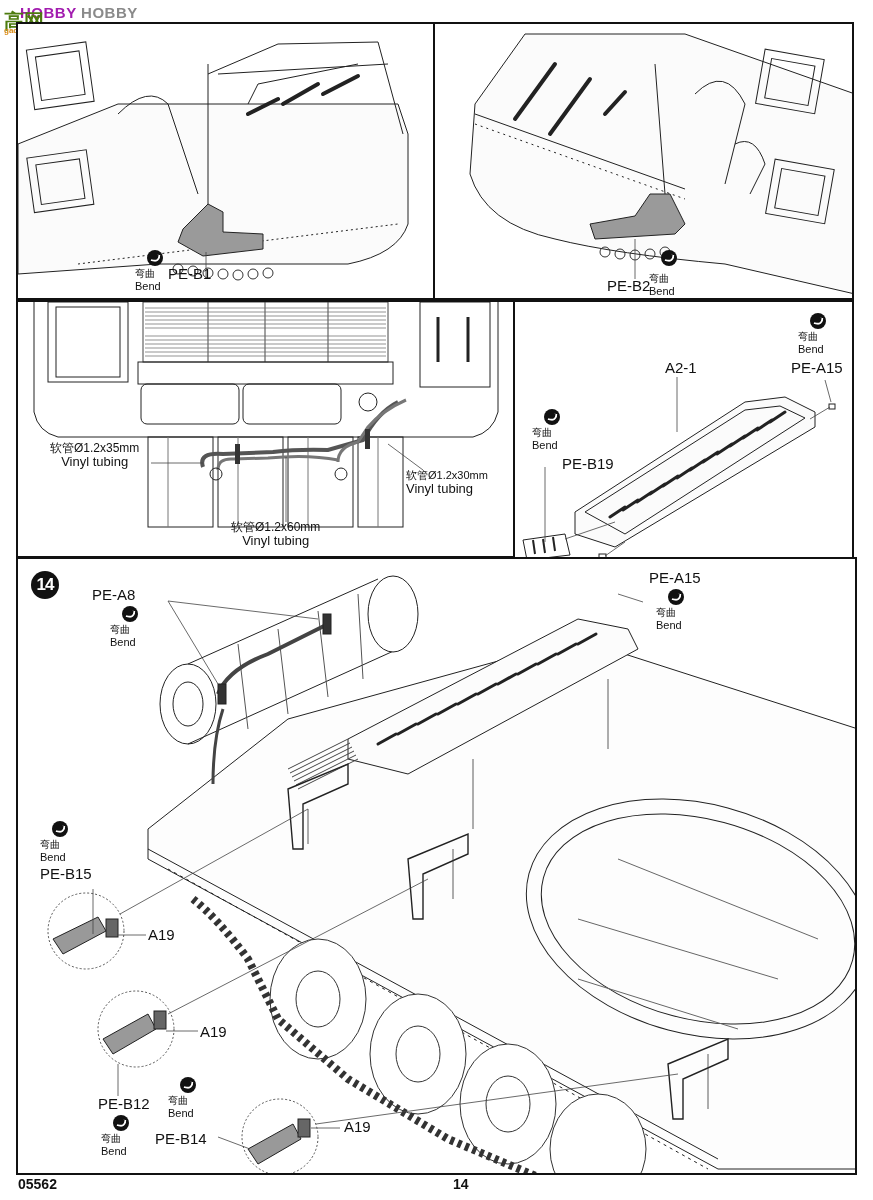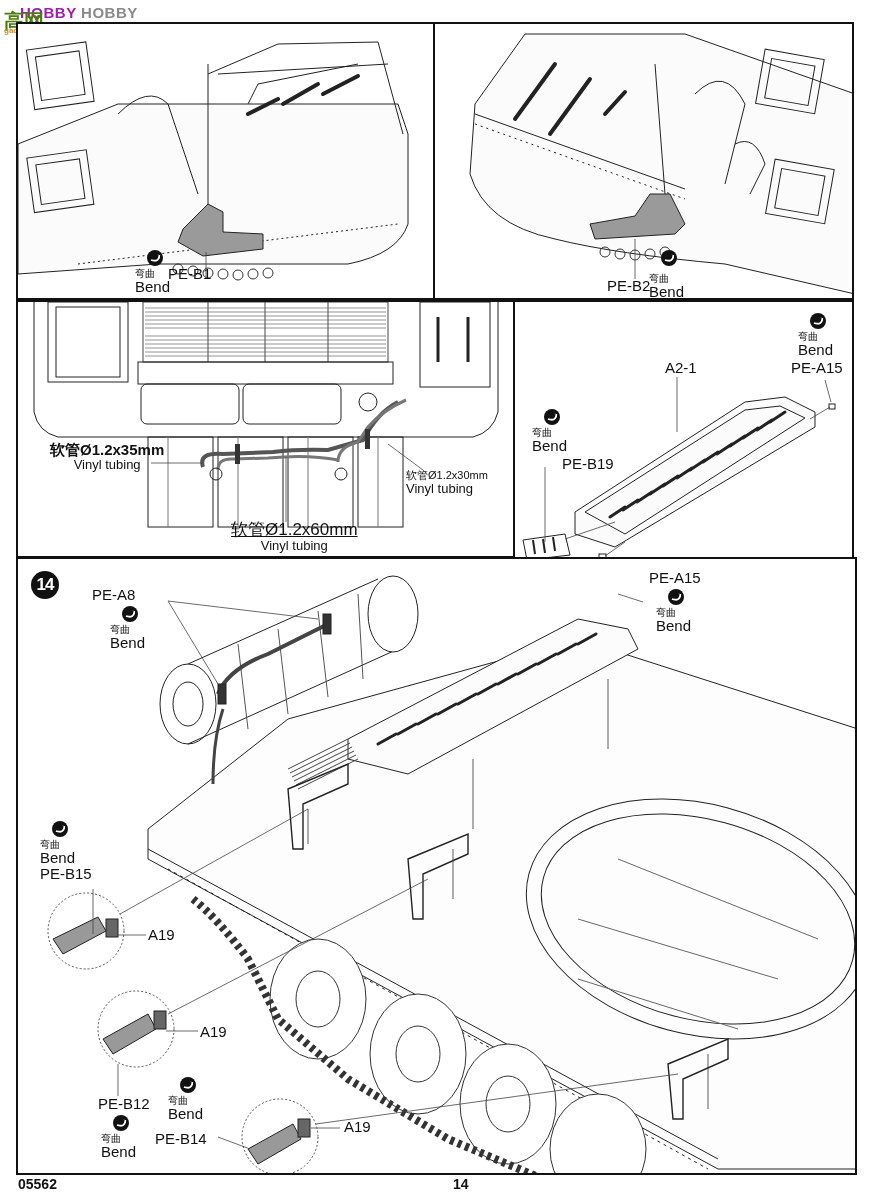--- a/index.html
+++ b/index.html
@@ -10,21 +10,21 @@
   .lbl { position:absolute; font-family:"Liberation Sans", sans-serif; color:#111; white-space:nowrap; line-height:1.05; }
   .lbl.big { font-size:15px; }
   .lbl.med { font-size:13px; }
   .zh { font-size:10px; }
   .bend-icon { position:absolute; width:16px; height:16px; border-radius:50%; background:#111; }
   .bend-icon::after { content:""; position:absolute; left:4px; top:4px; width:7px; height:6px;
         border-bottom:2px solid #fff; border-right:2px solid #fff; border-radius:0 0 6px 0; transform:rotate(10deg); }
   .bend-group { position:absolute; width:40px; }
   .bend-group .bend-icon { position:relative; display:block; margin:0 auto 2px auto; }
   .bend-group .zh { display:block; font-size:10px; line-height:12px; }
-  .bend-group .en { display:block; font-size:15px; line-height:13px; }
+  .bend-group .en { display:block; font-size:11px; line-height:13px; }
   svg { position:absolute; left:0; top:0; }
   .step-badge { position:absolute; width:28px; height:28px; border-radius:50%; background:#111; color:#fff;
         font-family:"Liberation Sans", sans-serif; font-weight:bold; font-size:17px; text-align:center; line-height:28px; letter-spacing:-1px; }
   .logo { position:absolute; left:2px; top:2px; height:34px; width:160px; }
   .logo .brand { position:absolute; left:18px; top:2px; font-size:15px; font-weight:bold; color:#8a8a8a; letter-spacing:0.5px; }
   .logo .brand .red { color:#a21caf; }
   .logo .cn { position:absolute; left:2px; top:6px; font-size:20px; font-weight:bold; color:#4d7c0f; }
   .logo .url { position:absolute; left:2px; top:24px; font-size:8px; font-weight:bold; color:#d98a16; }
   .footer { position:absolute; font-weight:bold; font-size:14px; }
 </style>
@@ -167,29 +167,29 @@
     <rect x="347" y="127" width="5" height="20" fill="#333"></rect>
     <circle cx="198" cy="172" r="6" fill="none" stroke="#222"></circle>
     <circle cx="323" cy="172" r="6" fill="none" stroke="#222"></circle>
     <g stroke="#444" stroke-width="0.8">
       <line x1="133" y1="161" x2="185" y2="161"></line>
       <line x1="268" y1="155" x2="268" y2="220"></line>
       <line x1="370" y1="142" x2="405" y2="168"></line>
     </g>
   </svg>
   <div class="lbl med" style="left:32px; top:140px; text-align:center;">
-    <div style="font-size:15px;font-weight:bold;">软管Ø1.2x35mm</div>
+    <div style="font-size:12px;">软管Ø1.2x35mm</div>
     <div>Vinyl tubing</div>
   </div>
   <div class="lbl med" style="left:388px; top:168px; text-align:left;">
     <div style="font-size:11px;">软管Ø1.2x30mm</div>
     <div>Vinyl tubing</div>
   </div>
   <div class="lbl med" style="left:213px; top:219px; text-align:center;">
-    <div style="font-size:17px;text-decoration:underline;">软管Ø1.2x60mm</div>
+    <div style="font-size:12px;">软管Ø1.2x60mm</div>
     <div>Vinyl tubing</div>
   </div>
 </div>
 
 <div class="abs" style="left:515px; top:300px; width:339px; height:258px; border-top:2px solid #111; border-right:2px solid #111; box-sizing:border-box;">
   <svg width="339" height="258">
     <g fill="none" stroke="#222" stroke-width="1">
       <path d="M60,210 L230,100 L270,95 L300,110 L300,125 L100,245 L60,232 Z" fill="#fbfbfb"></path>
       <path d="M70,210 L230,108 L265,104 L290,116 L110,232 Z"></path>
       <g stroke-width="3" stroke-linecap="round">

